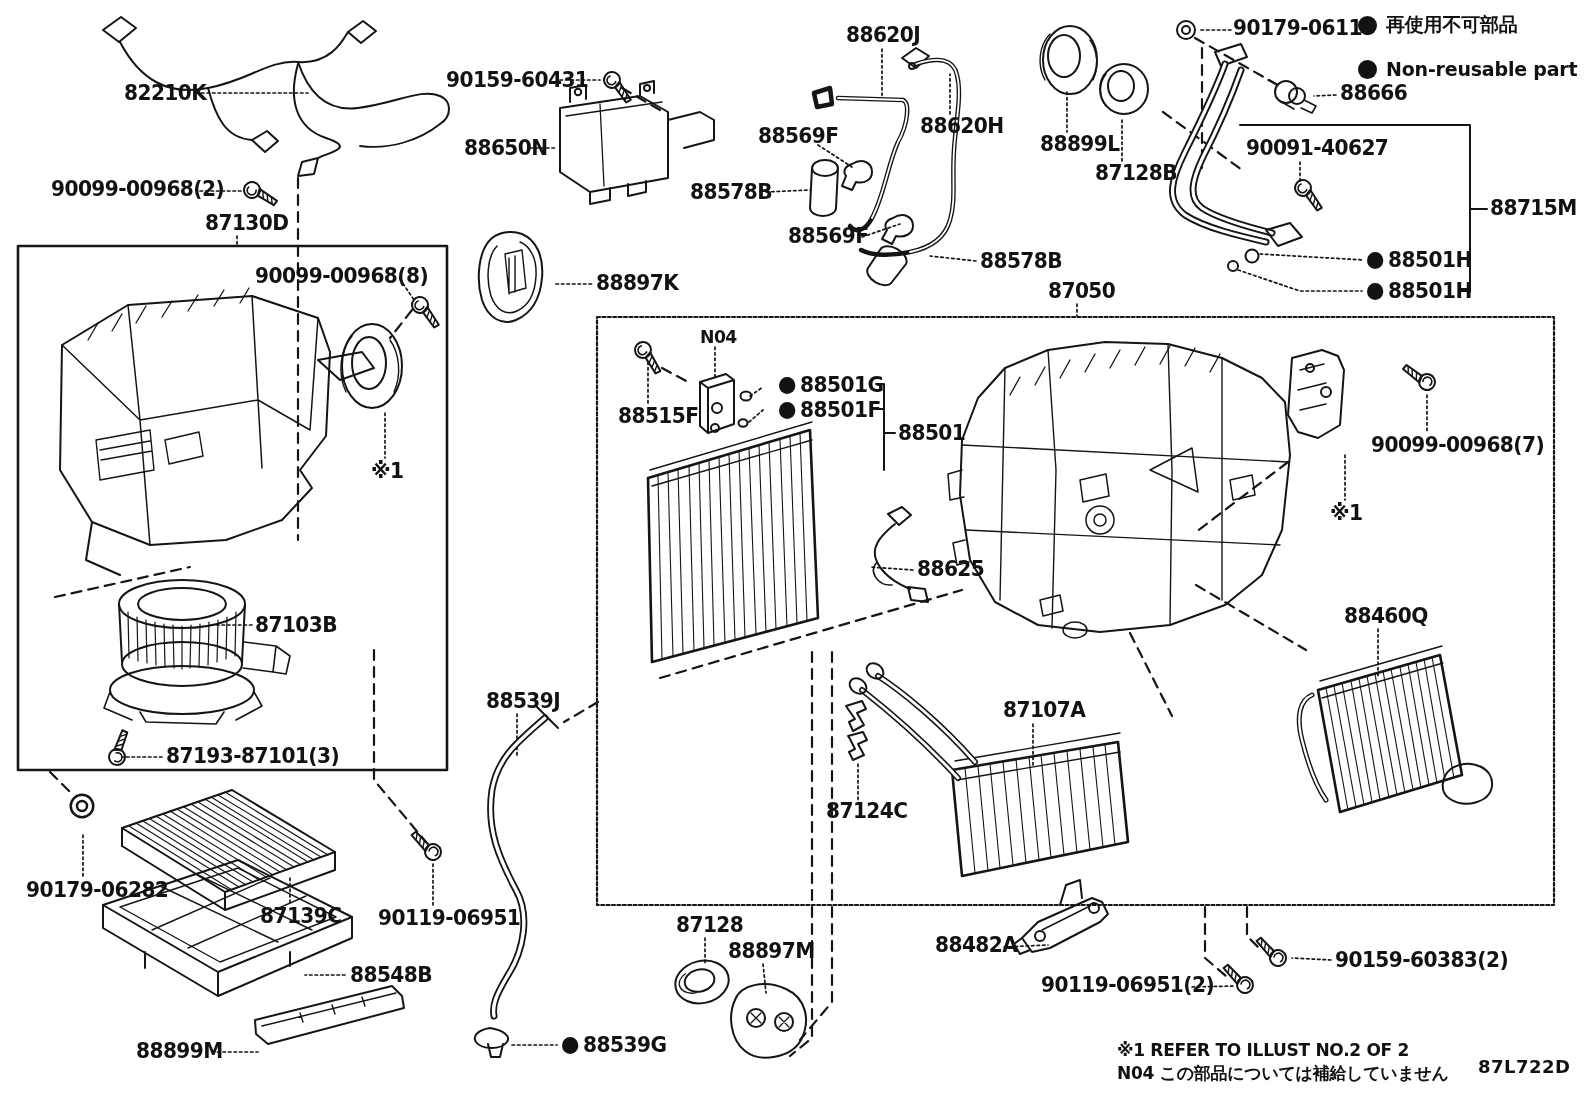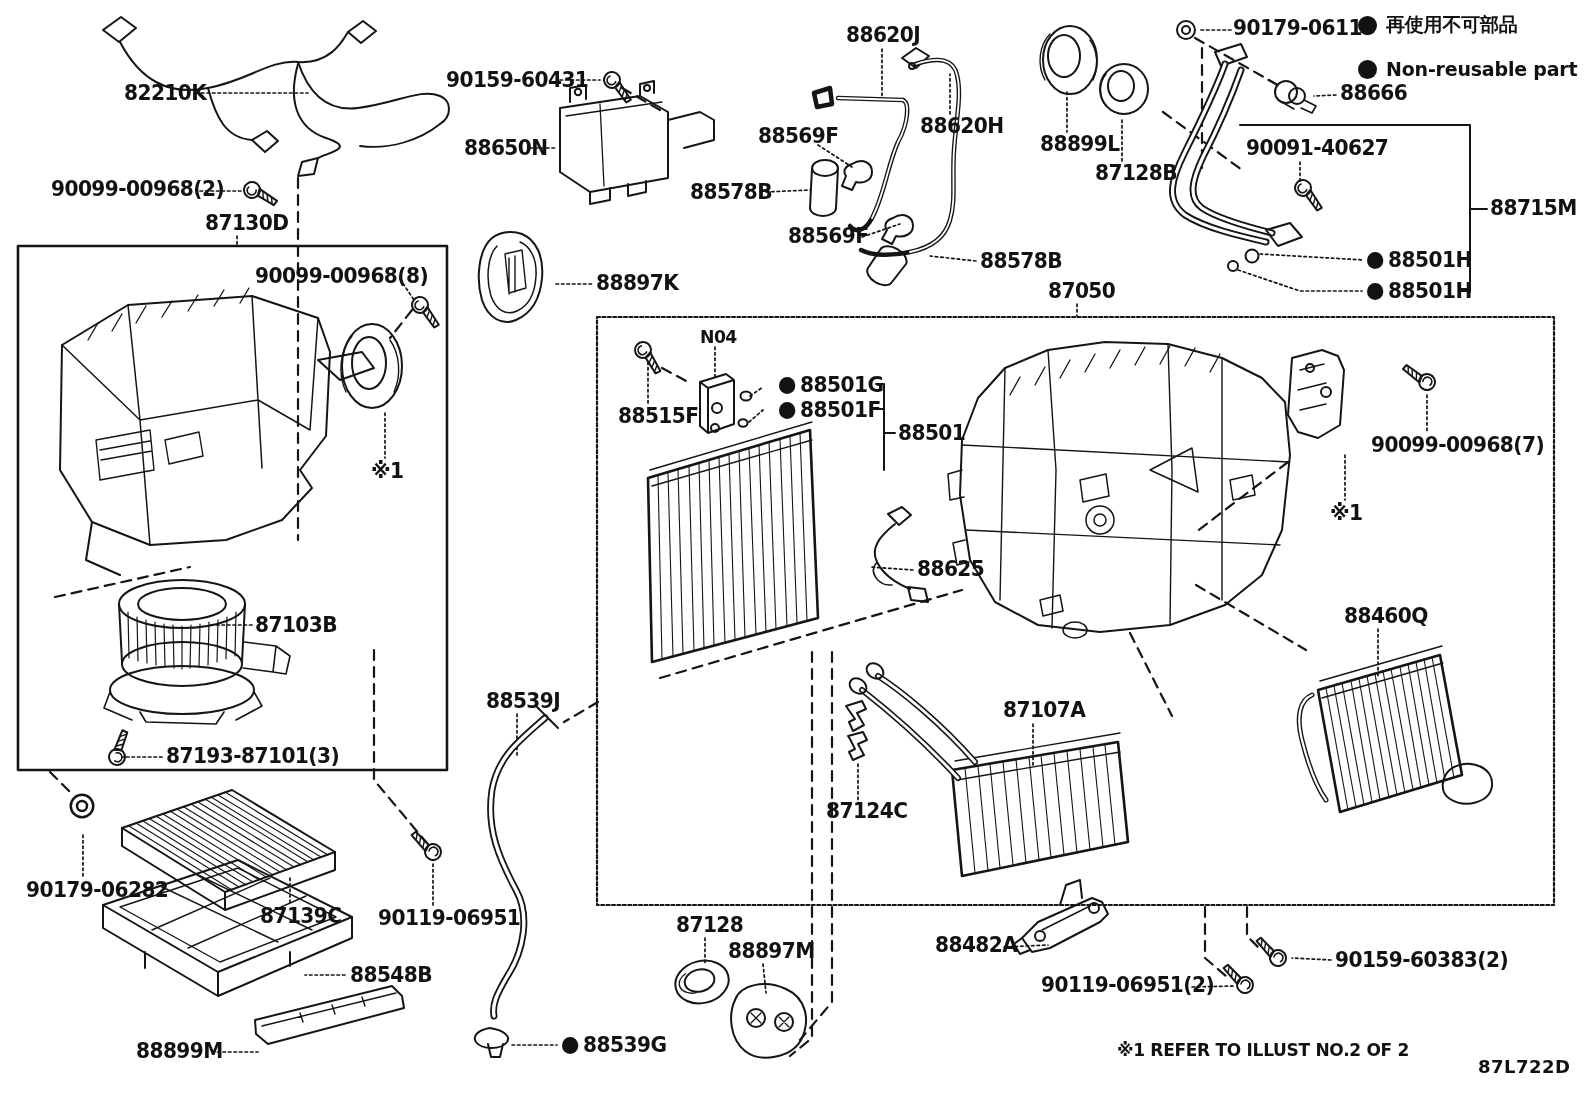--- a/index.html
+++ b/index.html
@@ -452,16 +452,17 @@
       <span>再使用不可部品</span>
     </div>
     <div class="legend-row">
       <span class="dot"></span>
       <span>Non-reusable part</span>
     </div>
   </div>
 
   <div class="footnotes">
     <div>※1 REFER TO ILLUST NO.2 OF 2</div>
+    <div>N04 この部品については補給していません</div>
   </div>
 
   <div class="diagram-code">87L722D</div>
 </div>
 
 </body></html>

